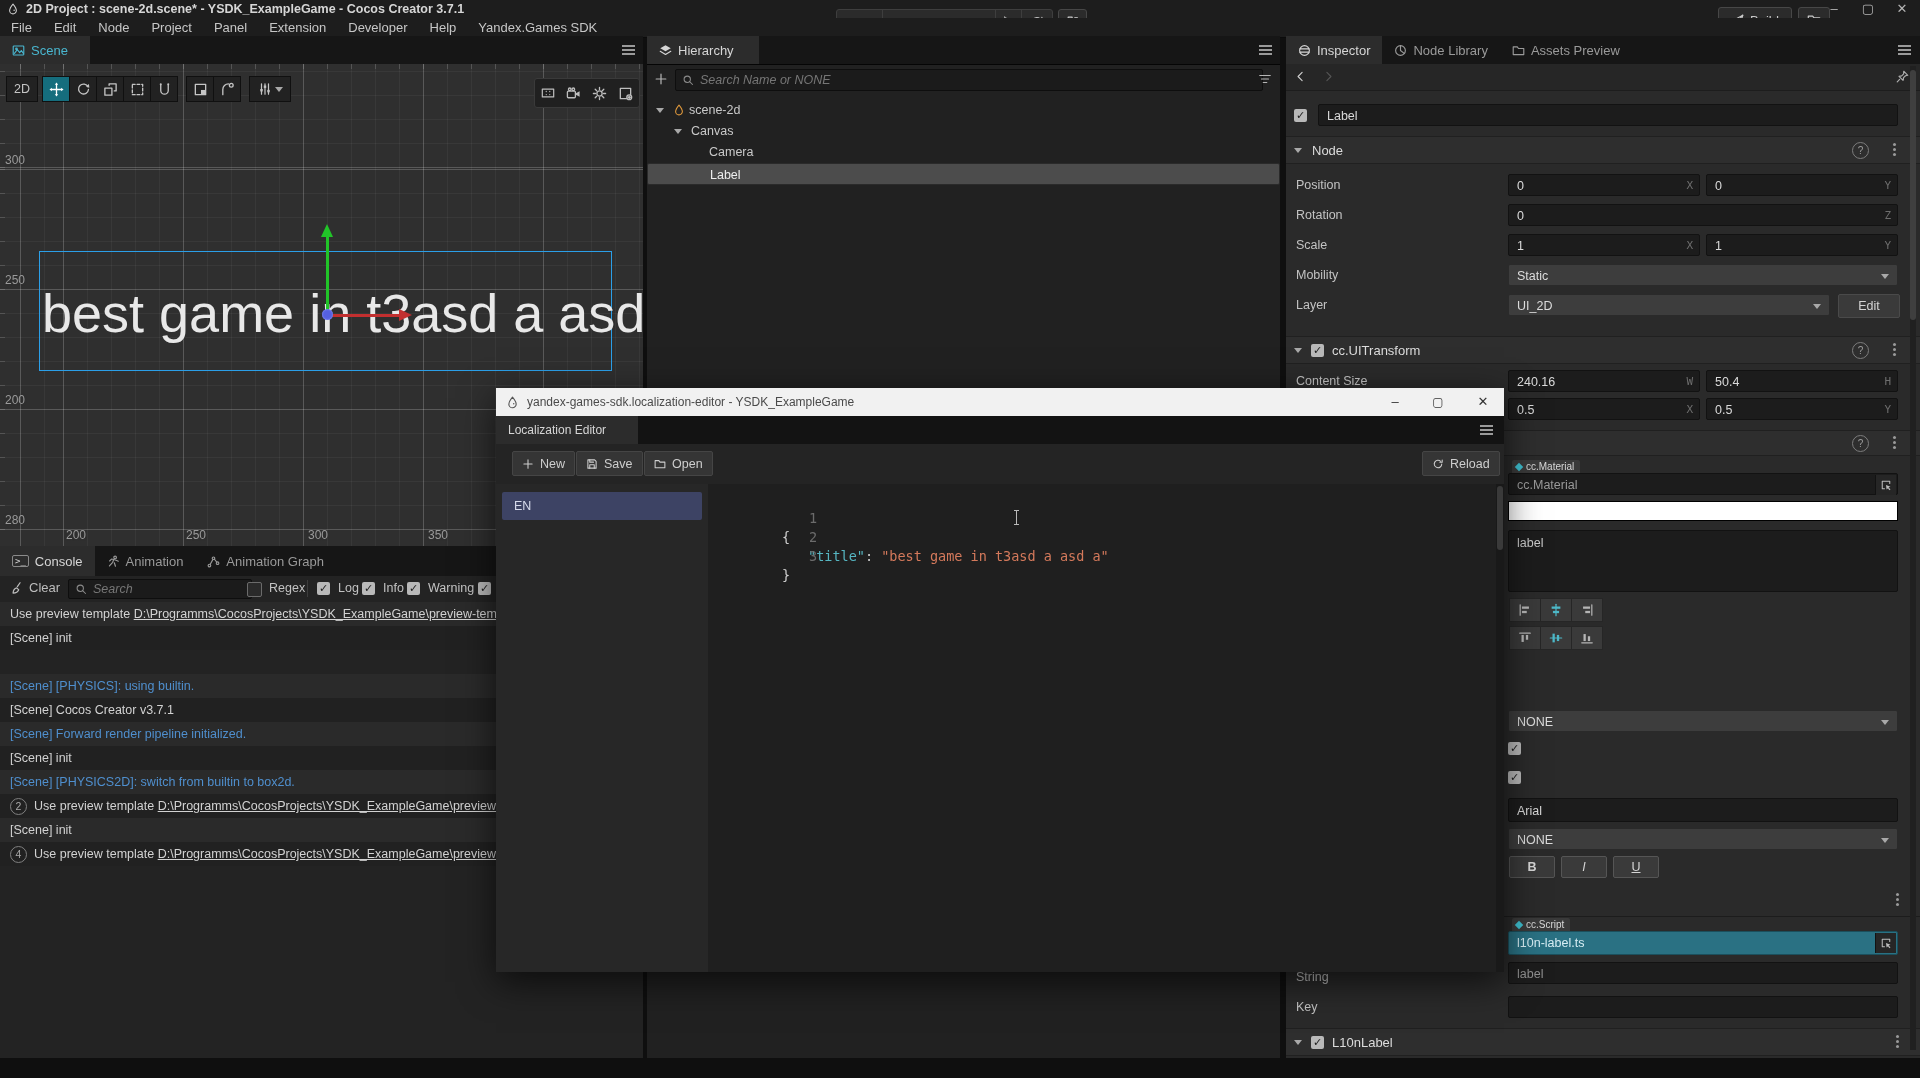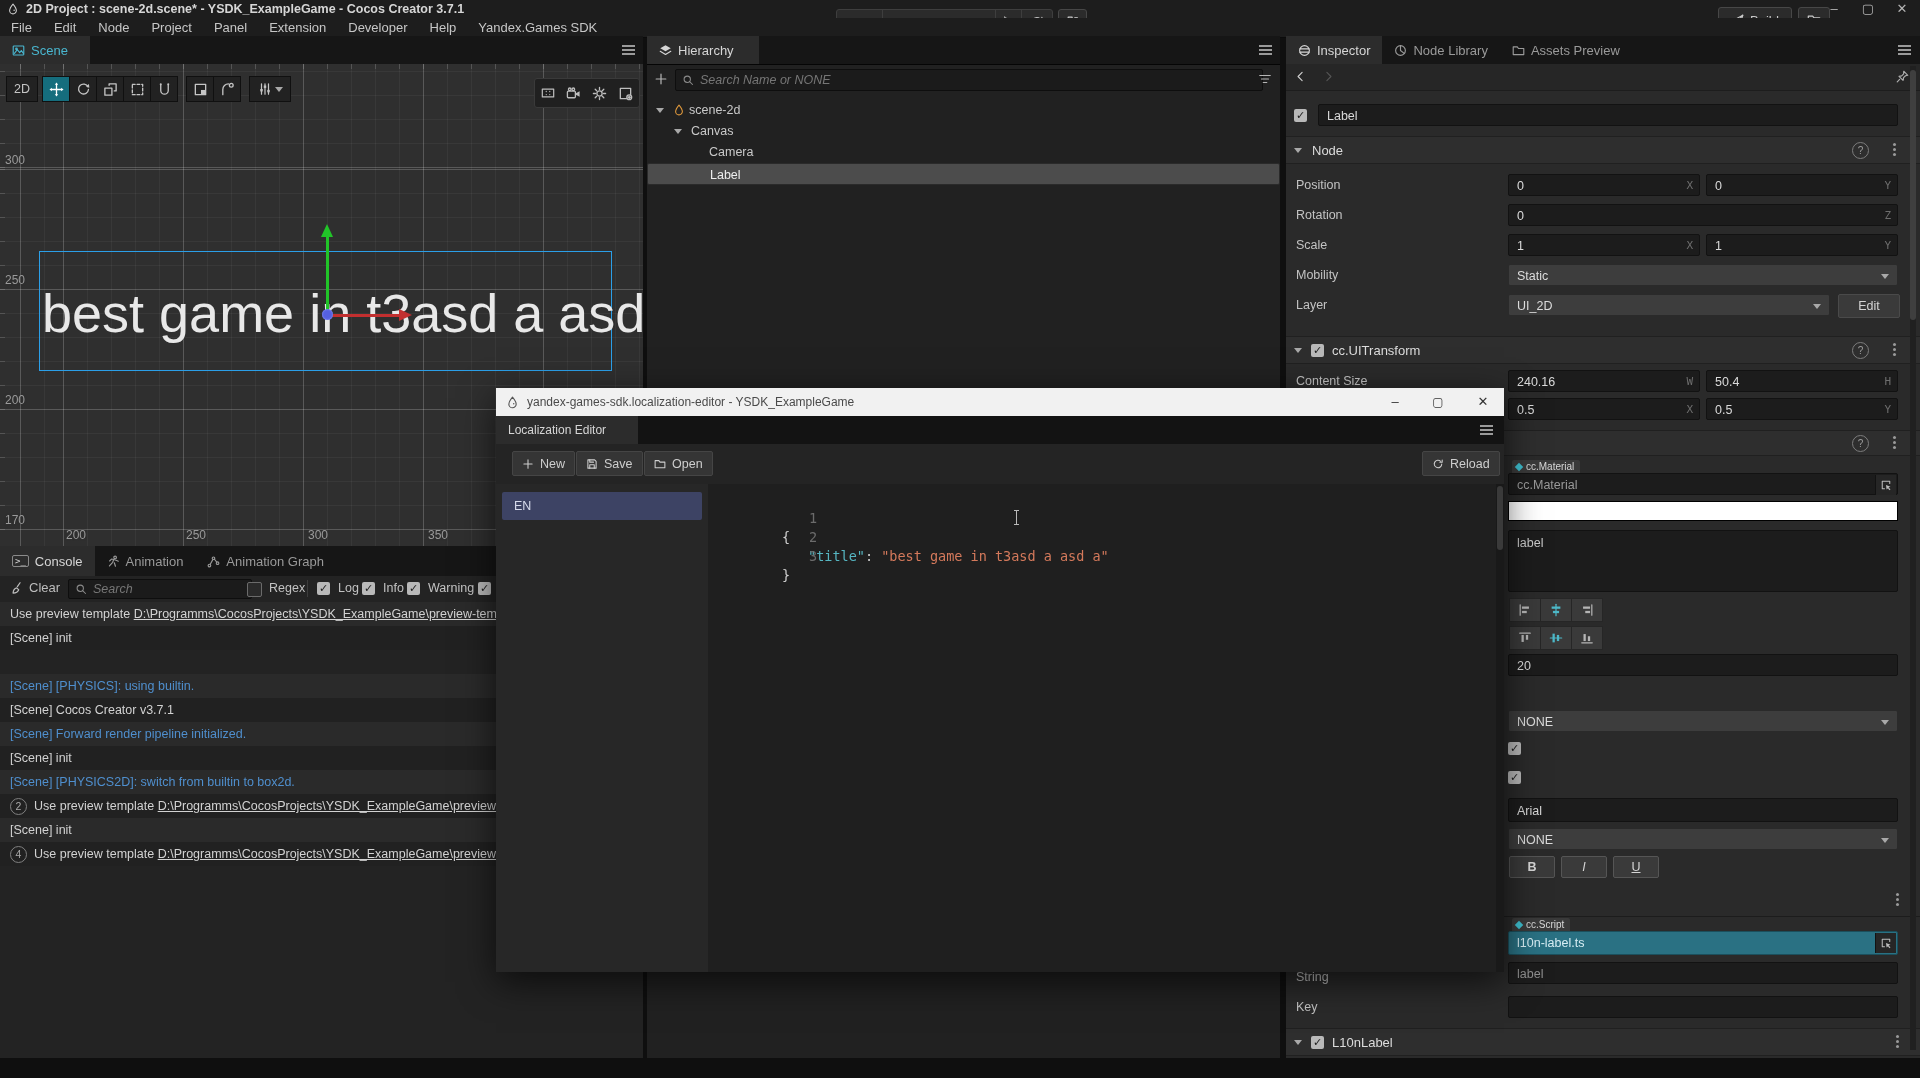--- a/index.html
+++ b/index.html
@@ -200,21 +200,21 @@
   </div>
 
   <div id="viewport" class="abs">
 
     <div class="abs" style="left:0;top:0;width:643px;height:5px;background:repeating-linear-gradient(to right,rgba(255,255,255,0.14) 0 1px,transparent 1px 24px);background-position:63px 0;"></div>
     <div class="abs" style="left:0;top:0;width:5px;height:482px;background:repeating-linear-gradient(to bottom,rgba(255,255,255,0.14) 0 1px,transparent 1px 24px);background-position:0 105px;"></div>
 
     <span class="abs rnum" style="left:5px;top:89px">300</span>
     <span class="abs rnum" style="left:5px;top:209px">250</span>
     <span class="abs rnum" style="left:5px;top:329px">200</span>
-    <span class="abs rnum" style="left:5px;top:449px">170</span>
+    <span class="abs rnum" style="left:5px;top:449px">280</span>
     <span class="abs rnum" style="left:66px;top:464px">200</span>
     <span class="abs rnum" style="left:186px;top:464px">250</span>
     <span class="abs rnum" style="left:308px;top:464px">300</span>
     <span class="abs rnum" style="left:428px;top:464px">350</span>
 
     <div class="abs" style="left:39px;top:187px;width:573px;height:120px;border:1.5px solid #2b9fe8;box-sizing:border-box;"></div>
     <div id="seltext" class="abs" style="left:42px;top:218px">best game in t3asd a asd a</div>
 
     <div class="abs" style="left:326px;top:172px;width:2.5px;height:80px;background:#21c428;"></div>
     <div class="abs" style="left:321px;top:160px;width:0;height:0;border-left:6px solid transparent;border-right:6px solid transparent;border-bottom:13px solid #21c428;"></div>
@@ -597,21 +597,20 @@
           <rect class="fl" x="9" y="4.5" width="2.6" height="7"></rect>
         </svg>
       </div>
     <div class="albtn" style="left:285px;top:590px">
         <svg class="ico" width="14" height="14" viewBox="0 0 16 16">
           <path d="M2 13.5h12"></path>
           <rect class="fl" x="4" y="3.5" width="2.6" height="8"></rect>
           <rect class="fl" x="9" y="6" width="2.6" height="5.5"></rect>
         </svg>
       </div>
-    <div class="inp" style="left:222px;top:618px;width:390px">20</div>
     <div class="sel" style="left:222px;top:674px;width:390px"><span>NONE</span><span class="car-d"></span></div>
     <span class="abs cb" style="left:222px;top:706px">✓</span>
     <span class="abs cb" style="left:222px;top:735px">✓</span>
     <div class="inp" style="left:222px;top:762px;width:390px;height:24px;line-height:24px">Arial</div>
     <div class="sel" style="left:222px;top:792px;width:390px"><span>NONE</span><span class="car-d"></span></div>
     <div class="fmtbtn" style="left:223px;top:820px;font-weight:bold">B</div>
     <div class="fmtbtn" style="left:275px;top:820px;font-style:italic">I</div>
     <div class="fmtbtn" style="left:327px;top:820px;text-decoration:underline">U</div>
     <span class="vdots abs" style="left:610px;top:862px;color:#9a9a9a"></span>
     <div class="abs" style="left:0;top:880px;width:634px;height:1px;background:#1c1c1c"></div>

